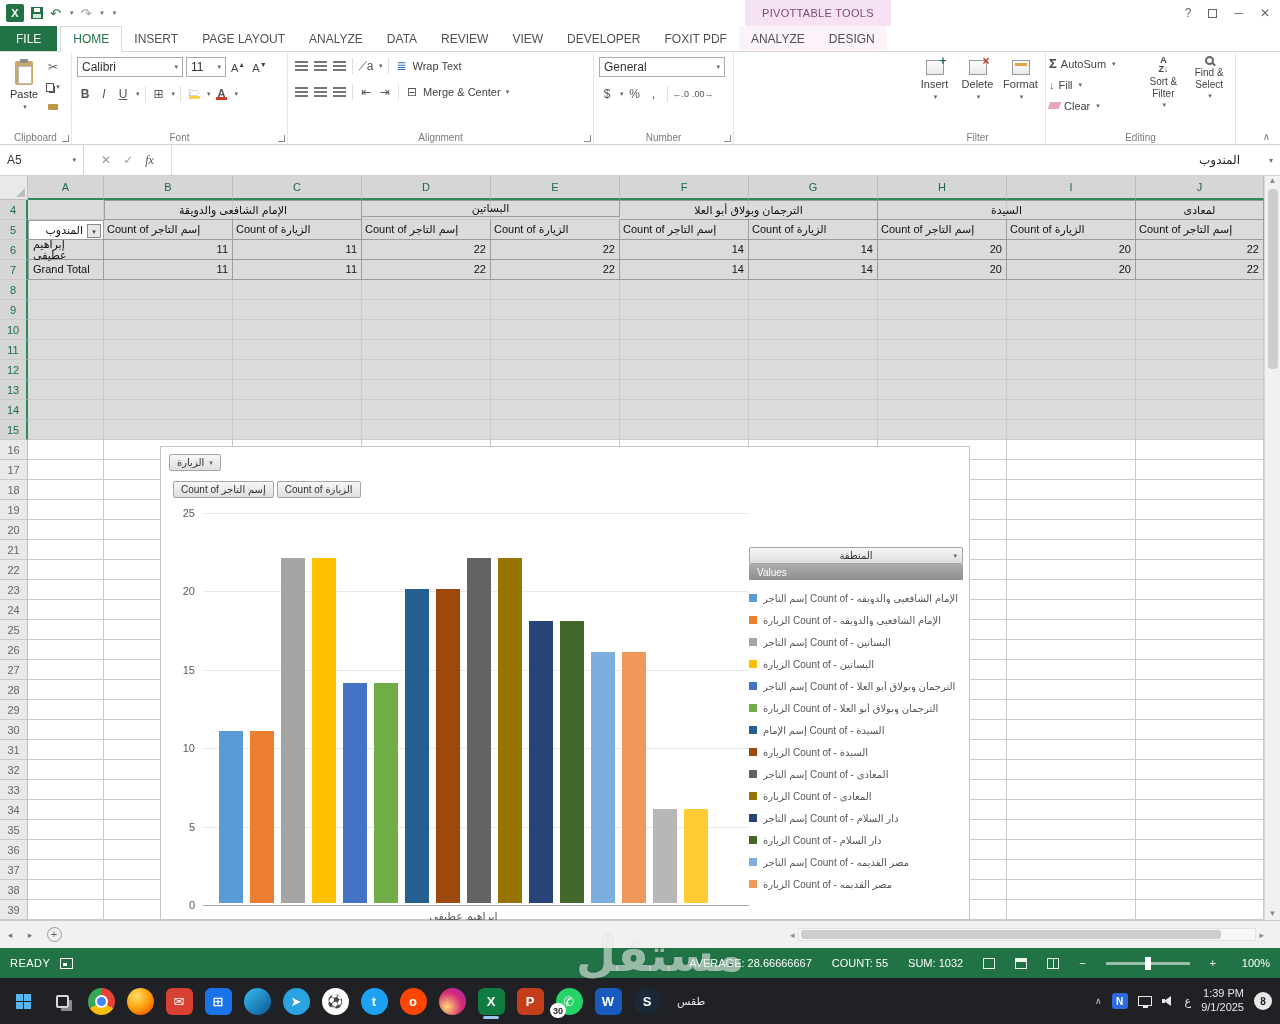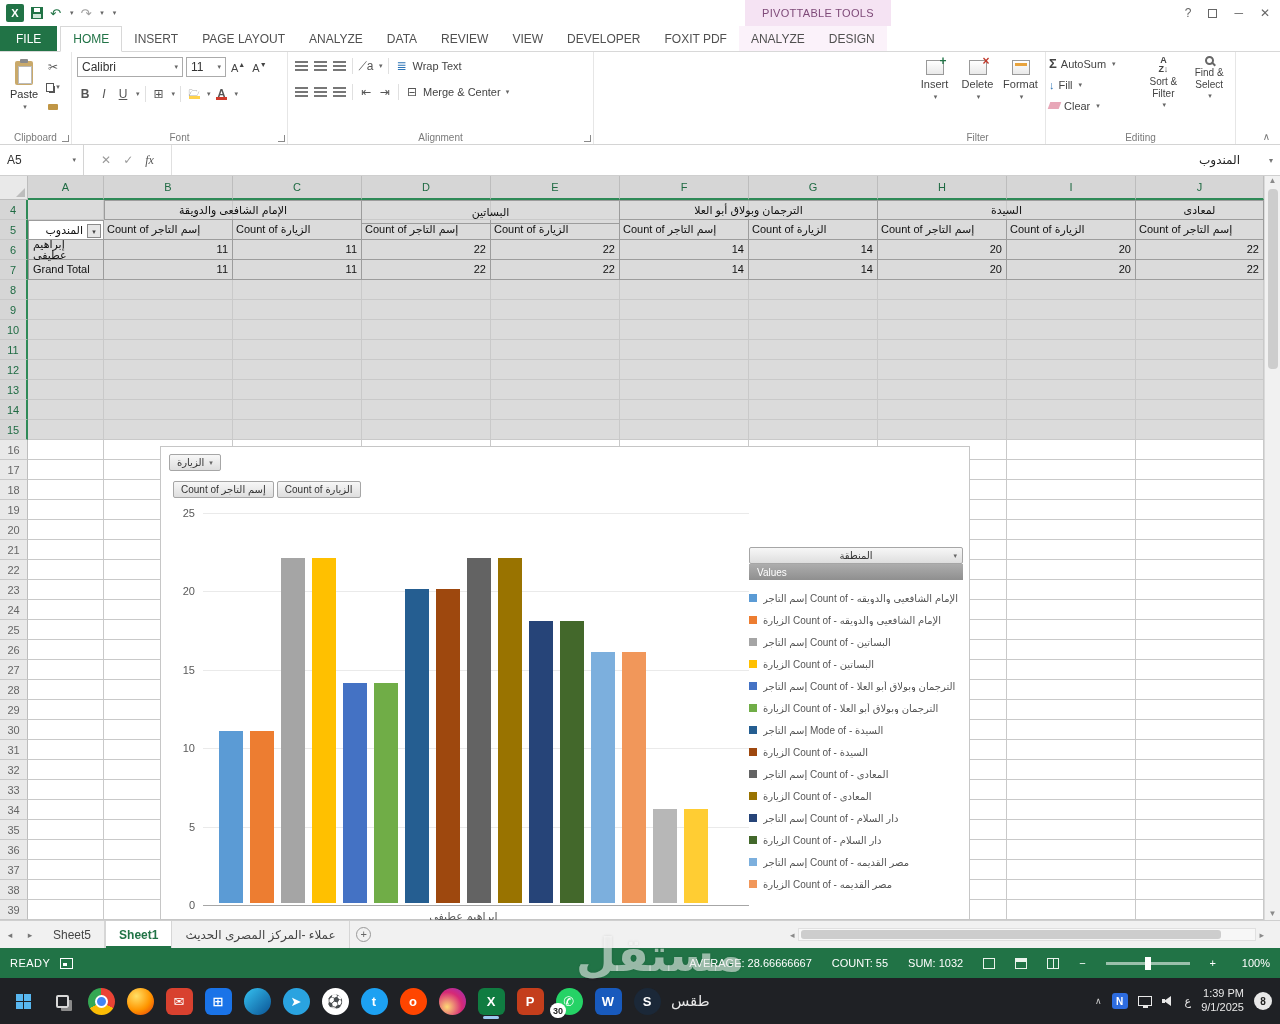--- a/index.html
+++ b/index.html
@@ -184,21 +184,21 @@
   .ticon-wrap{position:relative;width:32px;height:38px;display:flex;align-items:center;justify-content:center}
   .tic{width:27px;height:27px;border-radius:6px;display:flex;align-items:center;justify-content:center;color:#fff;font-size:13px;font-weight:bold}
   .ticon-wrap.active::after{content:'';position:absolute;bottom:1px;left:8px;right:8px;height:3px;background:#9CC8F0;border-radius:2px}
   .badge{position:absolute;left:-3px;bottom:2px;min-width:15px;height:15px;border-radius:8px;background:#fff;color:#222;font-size:9px;display:flex;align-items:center;justify-content:center;padding:0 3px;font-weight:bold;z-index:2}
   .tic.tv{width:13px;height:13px;border:2px solid #D8D8D8;border-radius:2px;background:transparent;box-shadow:4px 4px 0 -1px #8a8a8a}
   .tic.chrome{background:conic-gradient(#EA4335 0 120deg,#FBBC05 120deg 240deg,#34A853 240deg 360deg);position:relative;border-radius:50%}
   .tic.chrome::after{content:'';position:absolute;inset:7px;border-radius:50%;background:#4285F4;border:2px solid #fff}
   .tic.firefox{background:radial-gradient(circle at 35% 30%,#FFE066,#FF9500 55%,#E3350D);border-radius:50%}
   .tic.edge{background:linear-gradient(135deg,#35C2F2,#0B5394);border-radius:50%}
   .tic.instagram{background:radial-gradient(circle at 30% 70%,#FEDA75,#D62976 55%,#962FBF);border-radius:50%}
-  .wtext{color:#E8E8E8;font-size:15px;margin-left:0}
+  .wtext{color:#E8E8E8;font-size:11px;margin-left:6px}
   .tray{margin-left:auto;display:flex;align-items:center;gap:10px;color:#E8E8E8;font-size:11px}
   .trayup{font-size:9px;color:#cfcfcf}
   .nbox{width:16px;height:16px;background:#2D6CDF;border-radius:3px;color:#fff;font-size:10px;font-weight:bold;display:flex;align-items:center;justify-content:center}
   .monic{width:14px;height:10px;border:1px solid #E8E8E8;position:relative;display:inline-block}
   .monic::after{content:'';position:absolute;left:4px;bottom:-3px;width:5px;height:2px;background:#E8E8E8}
   .spk{position:relative;width:13px;height:10px;display:inline-block}
   .spk::before{content:'';position:absolute;left:0;top:3px;width:3px;height:4px;background:#E8E8E8}
   .spk::after{content:'';position:absolute;left:2px;top:0;border-top:5px solid transparent;border-bottom:5px solid transparent;border-right:7px solid #E8E8E8}
   .clock{display:flex;flex-direction:column;align-items:flex-end;line-height:1.25;font-size:11px}
   .notif{width:18px;height:18px;border-radius:50%;background:#E8E8E8;color:#222;display:flex;align-items:center;justify-content:center;font-size:10px;font-weight:bold}
@@ -364,20 +364,39 @@
         <span class="smb">⇥</span>
         <span class="sep"></span>
         <span class="smb">⊟</span>
         <span class="lab11">Merge &amp; Center</span>
         <span class="caret">▾</span>
       </div>
       <span class="glabel">Alignment</span>
       <span class="dlg"></span>
     </div>
 
+    <div class="rgroup g-number">
+      <div class="rrow">
+        <div class="combo" style="width:126px">
+            <span>General</span>
+            <span class="caret">▾</span>
+          </div>
+      </div>
+      <div class="rrow" style="margin-top:8px">
+        <span class="smb">$</span>
+          <span class="caret">▾</span>
+        <span class="smb">%</span>
+        <span class="smb">,</span>
+        <span class="sep"></span>
+        <span class="smb" style="font-size:9px">←.0</span>
+        <span class="smb" style="font-size:9px">.00→</span>
+      </div>
+      <span class="glabel">Number</span>
+      <span class="dlg"></span>
+    </div>
 
 
     <div class="rgroup g-cells">
       <div class="cellsrow">
         <div class="bigbtn">
           <span class="cellic ins"></span>
           <span>Insert</span>
             <span class="caret">▾</span>
         </div>
         <div class="bigbtn">
@@ -528,21 +547,21 @@
       <div class="vline" style="left: 204px;"></div>
       <div class="vline" style="left: 333px;"></div>
       <div class="vline" style="left: 462px;"></div>
       <div class="vline" style="left: 591px;"></div>
       <div class="vline" style="left: 720px;"></div>
       <div class="vline" style="left: 849px;"></div>
       <div class="vline" style="left: 978px;"></div>
       <div class="vline" style="left: 1107px;"></div>
       <div class="vline" style="left: 1235px;"></div>
       <div class="pcell rhead thead bl" style="left: 76px; top: 0px; width: 258px; height: 20px;">الإمام الشافعى والدويقة</div>
-      <div class="pcell rhead thead" style="left: 334px; top: 0px; width: 258px; height: 24px;">البساتين</div>
+      <div class="pcell rhead thead" style="left: 334px; top: 0px; width: 258px; height: 17px;">البساتين</div>
       <div class="pcell rhead thead" style="left: 592px; top: 0px; width: 258px; height: 20px;">الترجمان وبولاق أبو العلا</div>
       <div class="pcell rhead thead" style="left: 850px; top: 0px; width: 258px; height: 20px;">السيدة</div>
       <div class="pcell rhead thead" style="left: 1108px; top: 0px; width: 128px; height: 20px;">لمعادى</div>
       <div class="pcell pfield thead bl" style="left: 0px; top: 20px; width: 76px; height: 20px;">
         <span>المندوب</span>
         <span class="fltbtn">▾</span>
       </div>
       <div class="pcell chead" style="left: 76px; top: 20px; width: 129px; height: 20px;">Count of إسم التاجر</div>
       <div class="pcell chead" style="left: 205px; top: 20px; width: 129px; height: 20px;">Count of الزيارة</div>
       <div class="pcell chead" style="left: 334px; top: 20px; width: 129px; height: 20px;">Count of إسم التاجر</div>
@@ -653,21 +672,21 @@
         <div class="litem">
           <span class="sw" style="background: rgb(68, 114, 196);"></span>
           <span class="ltxt" dir="rtl">الترجمان وبولاق أبو العلا - Count of إسم التاجر</span>
         </div>
         <div class="litem">
           <span class="sw" style="background: rgb(112, 173, 71);"></span>
           <span class="ltxt" dir="rtl">الترجمان وبولاق أبو العلا - Count of الزيارة</span>
         </div>
         <div class="litem">
           <span class="sw" style="background: rgb(37, 94, 145);"></span>
-          <span class="ltxt" dir="rtl">السيدة - Mode of إسم التاجر</span>
+          <span class="ltxt" dir="rtl">السيدة - Count of إسم الإمام</span>
         </div>
         <div class="litem">
           <span class="sw" style="background: rgb(158, 72, 14);"></span>
           <span class="ltxt" dir="rtl">السيدة - Count of الزيارة</span>
         </div>
         <div class="litem">
           <span class="sw" style="background: rgb(99, 99, 99);"></span>
           <span class="ltxt" dir="rtl">المعادى - Count of إسم التاجر</span>
         </div>
         <div class="litem">
@@ -689,32 +708,20 @@
         <div class="litem">
           <span class="sw" style="background: rgb(241, 151, 90);"></span>
           <span class="ltxt" dir="rtl">مصر القديمه - Count of الزيارة</span>
         </div>
       </div>
   </div>
 
   <div class="tabbar">
     <span class="tnav">◂</span>
     <span class="tnav">▸</span>
-    <div style="display:flex">
-
-    <div class="stab">
-          <span dir="auto">Sheet5</span>
-        </div>
-        <div class="stab active">
-          <span dir="auto">Sheet1</span>
-        </div>
-        <div class="stab">
-          <span dir="auto">عملاء -المركز المصرى الحديث</span>
-        </div>
-      </div>
     <div class="addsheet">
         <span>+</span>
       </div>
     <div class="hscroll">
       <span>◂</span>
       <div class="htrack">
           <div class="hthumb"></div>
         </div>
       <span>▸</span>
     </div>

